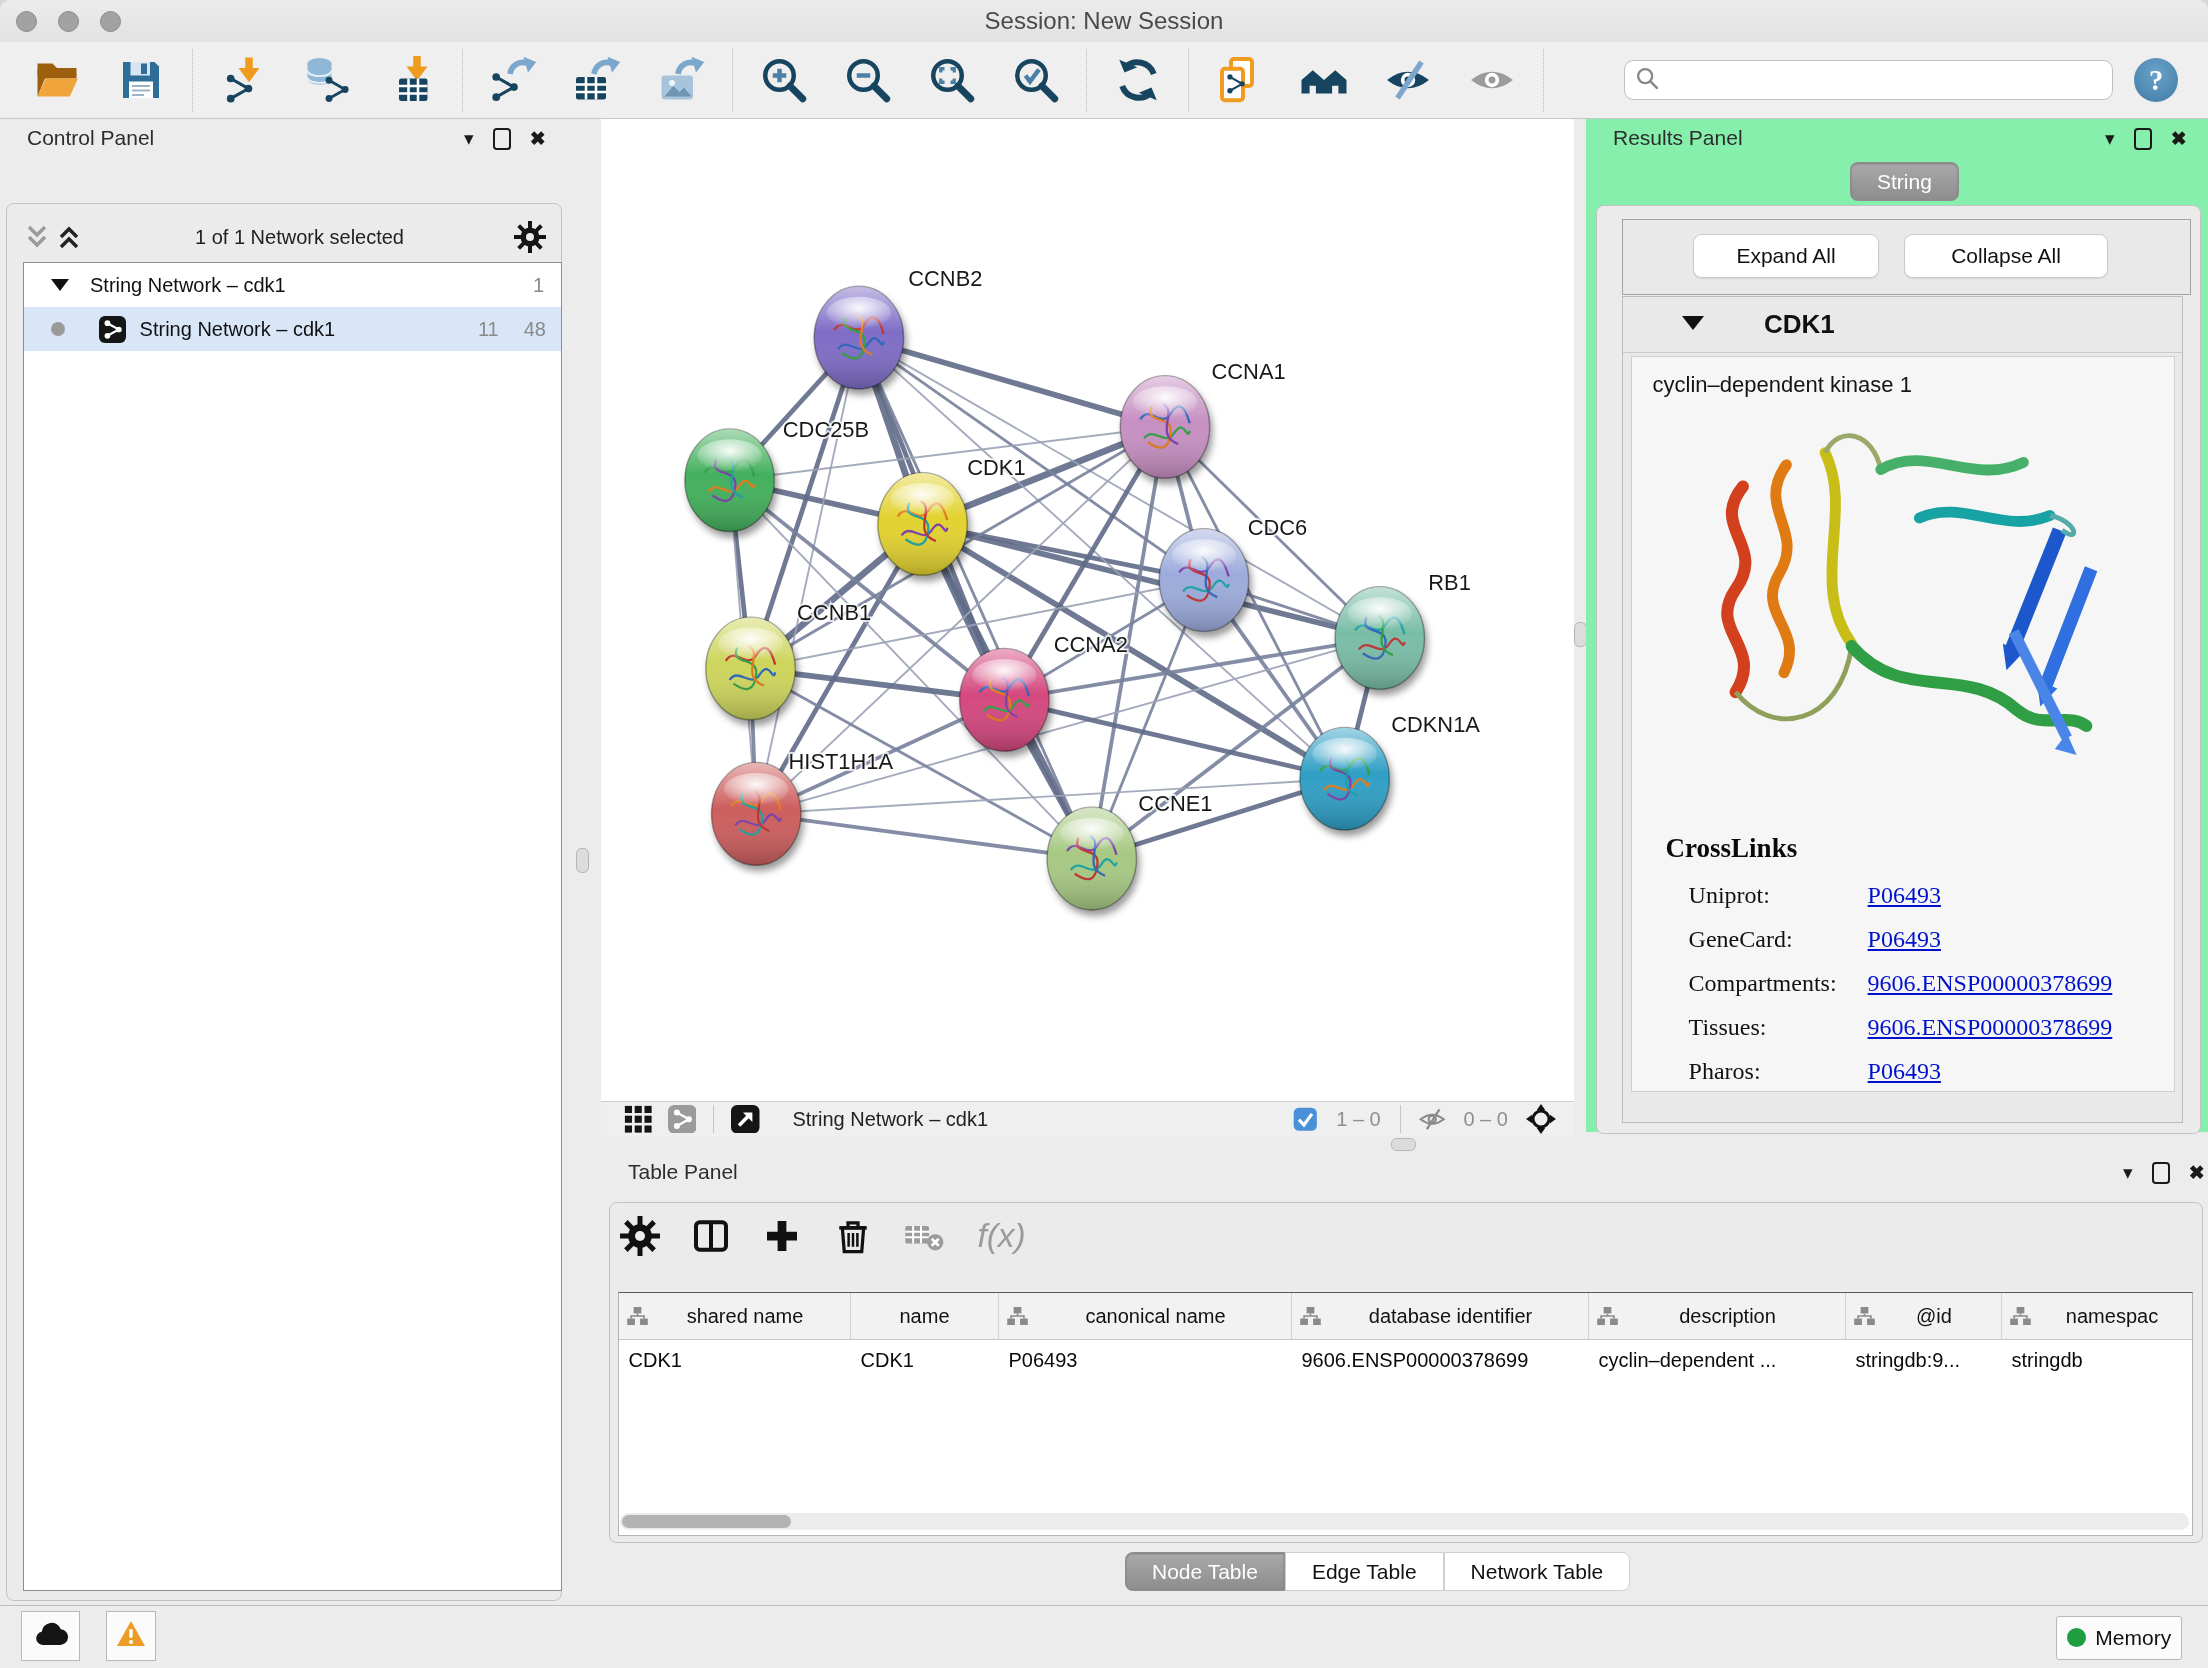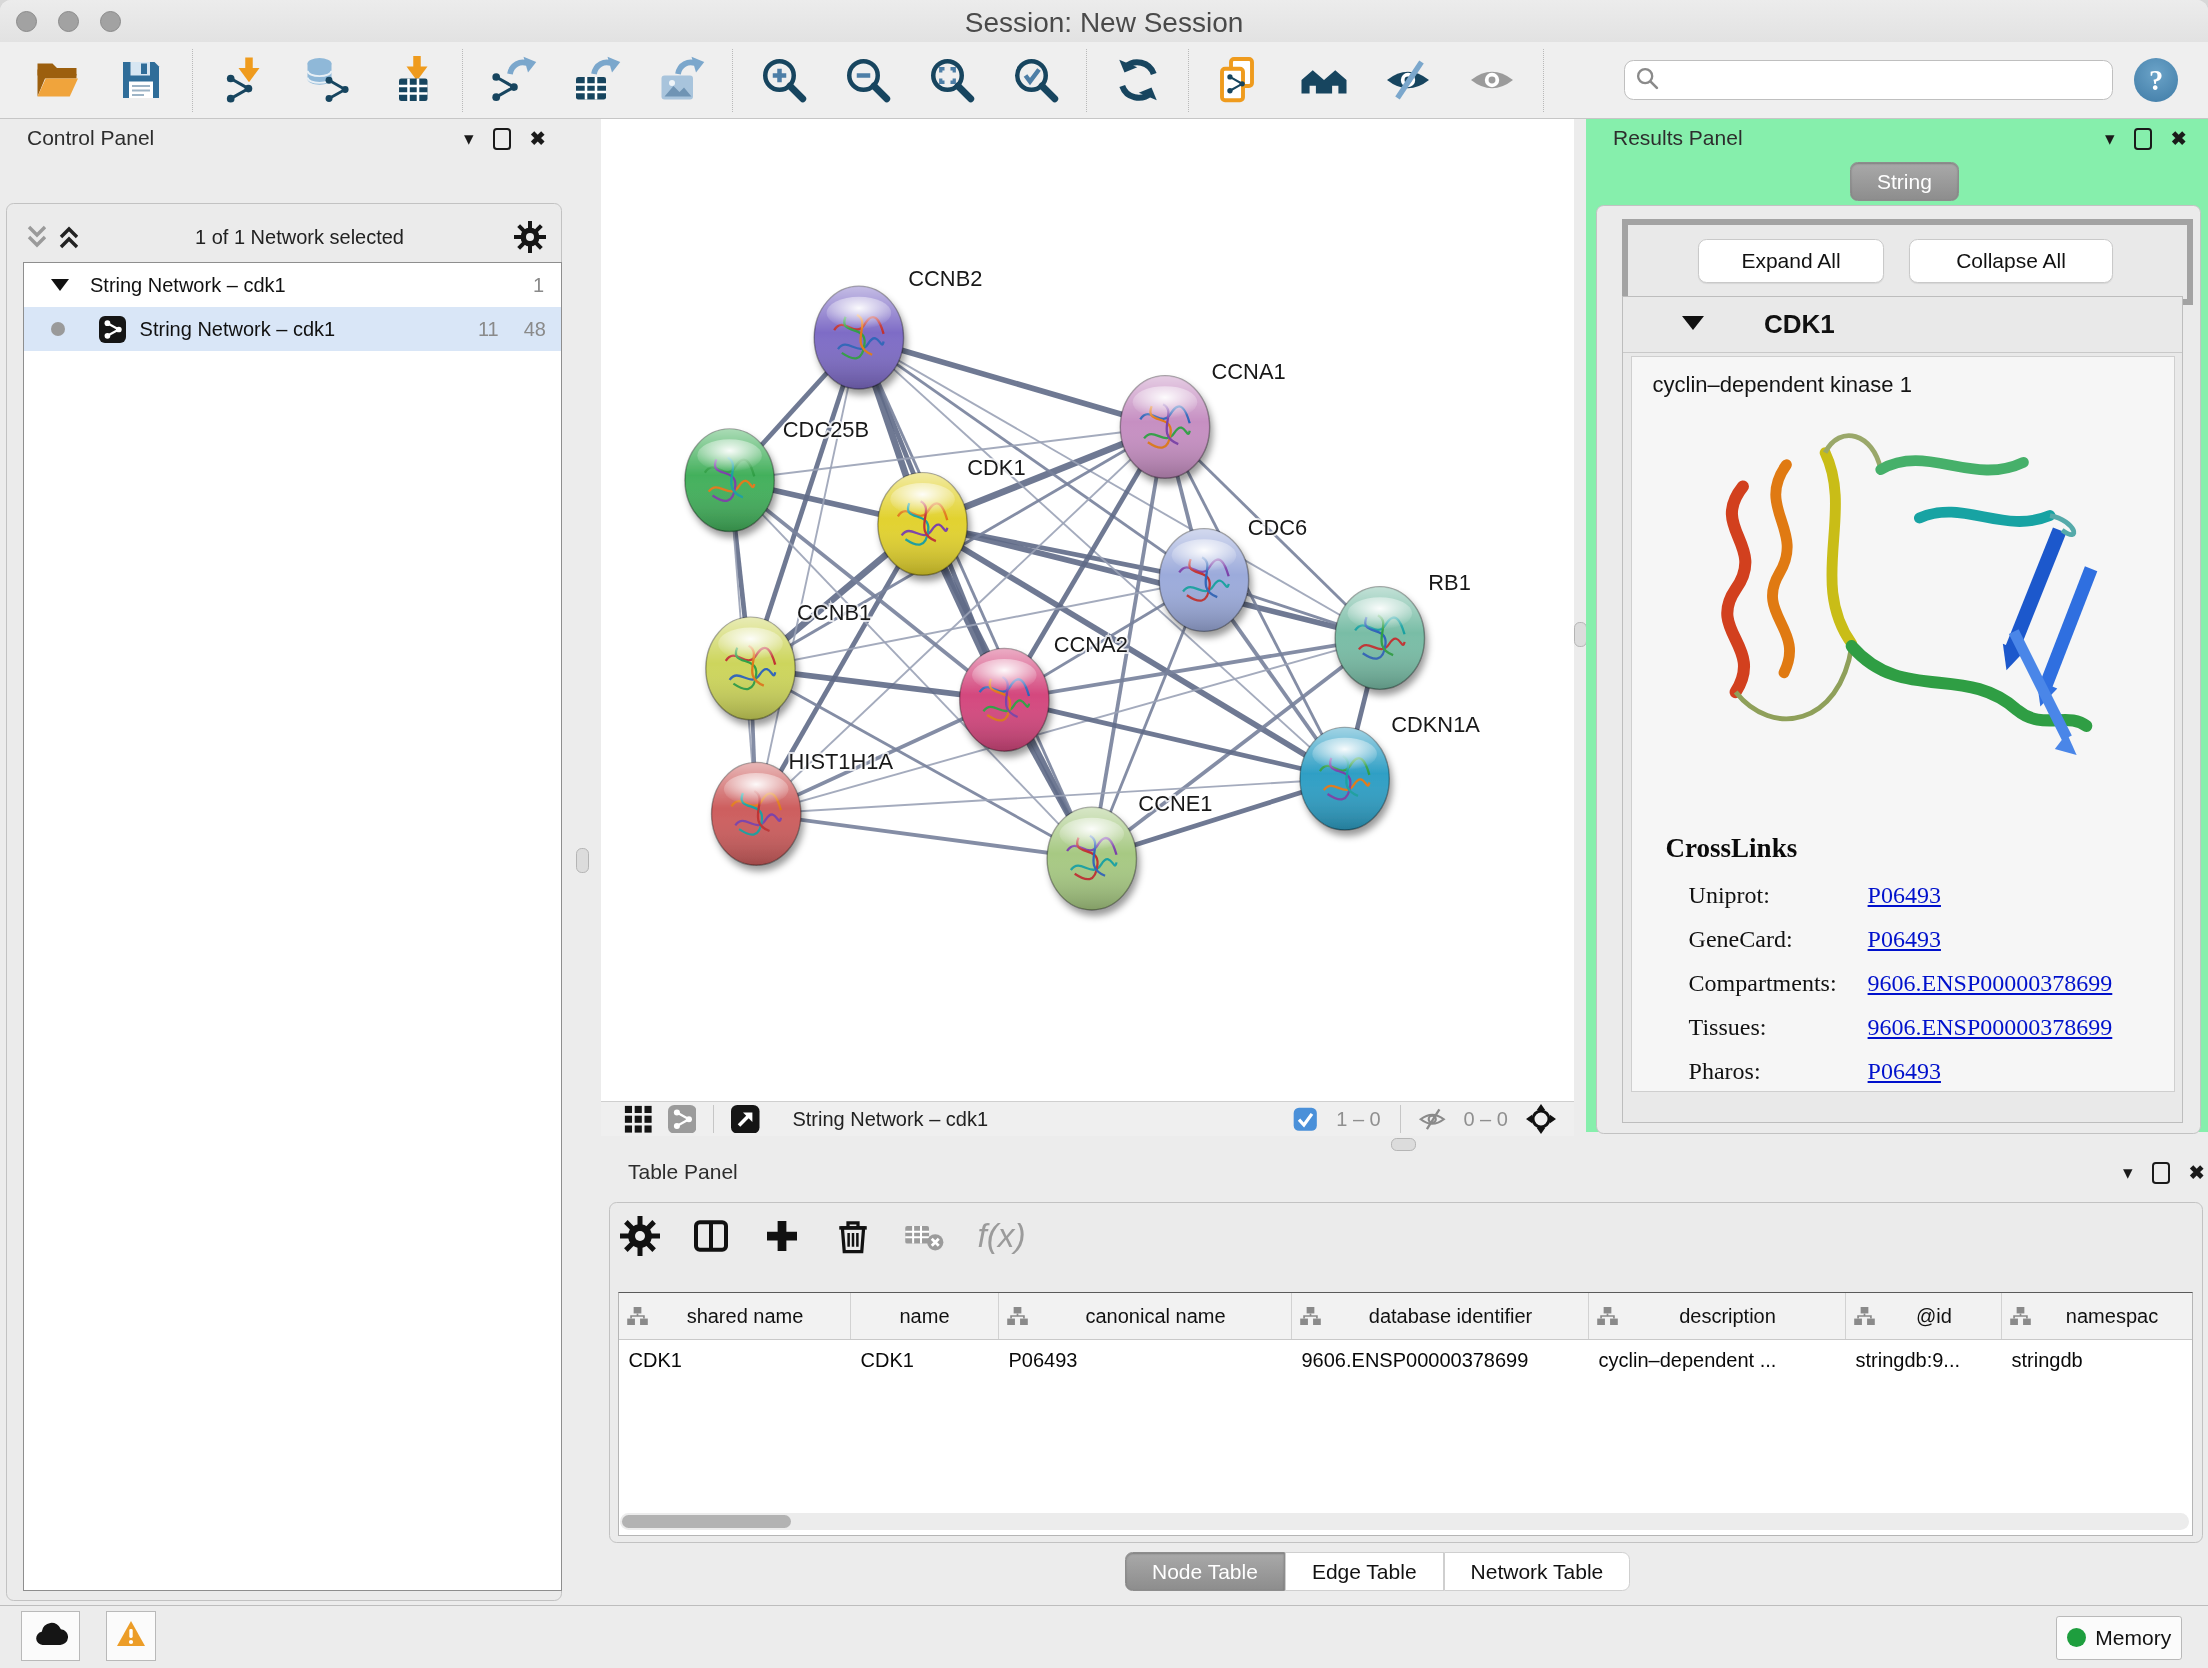--- a/index.html
+++ b/index.html
@@ -5,21 +5,21 @@
   html,body{margin:0;padding:0;background:#d8d8d8;}
   #app{position:relative;width:2208px;height:1668px;background:#ececec;
        font-family:"Liberation Sans",sans-serif;overflow:hidden;border-radius:11.4px 11.4px 0 0;
        -webkit-font-smoothing:antialiased;}
   
   .titlebar{position:absolute;left:0;top:0;width:100%;height:42px;
     background:linear-gradient(#ececec,#e2e2e2);border-bottom:1px solid #c4c4c4;}
   .tl{position:absolute;top:11.4px;width:19px;height:19px;border-radius:50%;
       background:#a2a2a2;border:1px solid #8a8a8a;}
   .win-title{position:absolute;top:6.7px;left:0;width:100%;text-align:center;
-      font-size:28px;color:#4a4a4a;}
+      font-size:24px;color:#4a4a4a;}
   
   .toolbar{position:absolute;left:0;top:42px;width:100%;height:77px;background:#efefef;
       border-bottom:1px solid #c6c6c6;display:flex;align-items:center;padding:0 15px;box-sizing:border-box;}
   .tbtn{width:48px;height:48px;margin:0 18px;background:none;border:none;padding:0;cursor:pointer;flex:none;}
   .tbtn svg{width:100%;height:100%;display:block;}
   .tsep{width:0;height:63px;border-left:1.9px dotted #b9b9b9;margin:0 8.6px;flex:none;}
   .searchbox{margin-left:auto;width:468px;height:38px;background:#fff;border:1px solid #bfbfbf;
       border-radius:9.5px;display:flex;align-items:center;padding:0 9.5px;flex:none;}
   .searchbox input{border:none;outline:none;flex:1;font-size:21px;font-family:inherit;background:transparent;}
   .helpbtn{width:44px;height:44px;border-radius:50%;margin:0 15px 0 21px;border:none;cursor:pointer;
@@ -59,21 +59,21 @@
   .cbsep{width:0;height:28.5px;border-left:1px solid #c6c6c6;margin:0 9.5px;flex:none;}
   .graycnt{color:#8f8f8f;margin:0 9.5px;}
   .vsplit{position:absolute;background:#ececec;}
   .handle{position:absolute;width:11.4px;height:23px;border-radius:5.7px;background:#dcdcdc;border:1px solid #b5b5b5;}
   .handle.h{width:23px;height:10.5px;}
   
   #results-panel{position:absolute;left:1586px;top:119px;width:622px;height:1013px;background:#86efac;}
   #rp-tab{position:absolute;left:264px;top:43px;}
   #rp-pane{left:9.5px;top:86px;width:603px;height:927px;}
   #rp-box1{position:absolute;left:36px;top:100px;width:559px;height:74px;background:#e9e9e9;
-      border:6px solid #a3a3a3;}
+      border:1px solid #a3a3a3;padding-left:8px;}
   .rbtn{position:absolute;height:44px;background:#fff;border:1px solid #c9c9c9;border-radius:8.6px;
       font-size:21px;color:#111;font-family:inherit;cursor:pointer;box-shadow:0 1px 1px rgba(0,0,0,.08);}
   #rp-box2{position:absolute;left:36px;top:177px;width:559px;height:825px;background:#e9e9e9;
       border:1px solid #bdbdbd;}
   #rp-sec-head{position:absolute;left:0;top:0;width:100%;height:55px;border-bottom:1.9px solid #c9c9c9;}
   #rp-sec-tri{position:absolute;left:59px;top:19px;width:0;height:0;
       border-left:11.4px solid transparent;border-right:11.4px solid transparent;border-top:14.3px solid #111;cursor:pointer;}
   #rp-sec-name{position:absolute;left:141px;top:12.4px;font-size:26px;font-weight:bold;color:#111;}
   #rp-content{position:absolute;left:7.6px;top:59px;width:542px;height:734px;background:#f6f6f6;
       border:1px solid #cfcfcf;}

